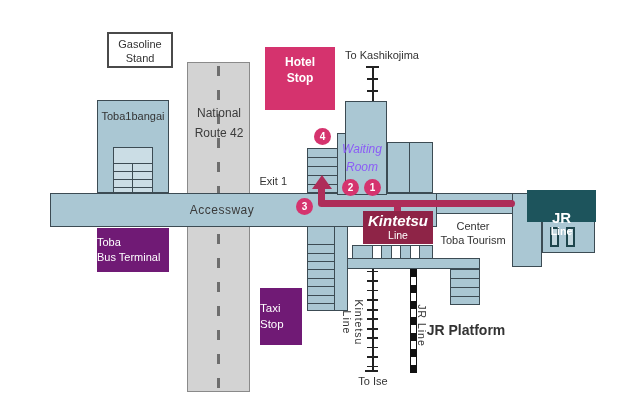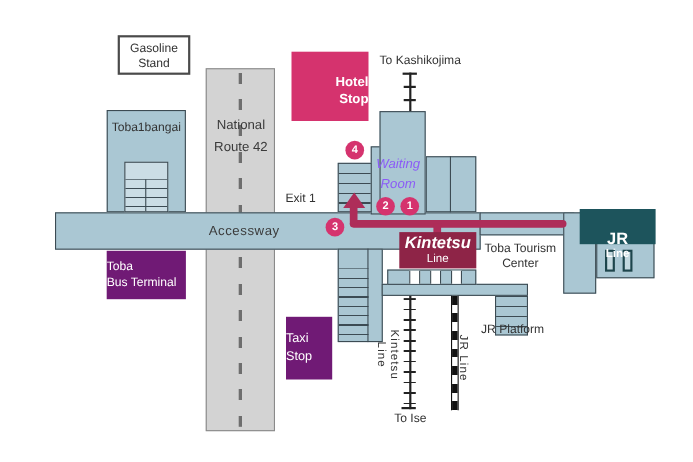--- a/index.html
+++ b/index.html
@@ -73,34 +73,34 @@
 
   <div class="abs" style="left:367px;top:271px;width:11px;height:98px;background:repeating-linear-gradient(to bottom,#222 0 1.5px,transparent 1.5px 9.5px);"></div>
   <div class="abs" style="left:372px;top:269px;width:2px;height:103px;background:#222;"></div>
   <div class="abs" style="left:365px;top:370px;width:13px;height:2px;background:#222;"></div>
 
   <div class="abs" style="left:410px;top:269px;width:5px;height:104px;background:repeating-linear-gradient(to bottom,#111 0 8px,#fff 8px 16px);border-left:1px solid #111;border-right:1px solid #111;box-sizing:content-box;"></div>
 
   <div class="lbl" style="left:332px;top:49px;width:100px;font-size:11px;color:#333;">To Kashikojima</div>
   <div class="lbl" style="left:239px;top:175px;width:48px;font-size:11px;text-align:right;color:#333;">Exit 1</div>
   <div class="lbl" style="left:427px;top:219px;width:92px;font-size:11px;line-height:14px;color:#333;">
+    <div>Center</div>
     <div>Toba Tourism</div>
-    <div>Center</div>
   </div>
-  <div class="lbl" style="left:425px;top:294px;width:82px;font-size:11px;color:#333;">JR Platform</div>
+  <div class="lbl" style="left:425px;top:322px;width:82px;font-size:14px;color:#333;font-weight:bold;">JR Platform</div>
   <div class="lbl" style="left:345px;top:375px;width:56px;font-size:11px;color:#333;">To Ise</div>
   <div class="lbl vlabel" style="left:323px;top:316px;width:70px;height:13px;font-size:10.5px;color:#333;">Kintetsu Line</div>
   <div class="lbl vlabel" style="left:386px;top:319px;width:70px;height:13px;font-size:10.5px;color:#333;">JR Line</div>
 
   <div class="abs" style="left:107px;top:32px;width:66px;height:36px;background:#fff;border:2px solid #4a4a4a;box-sizing:border-box;text-align:center;font-size:11px;line-height:14px;color:#333;padding-top:3px;">
     <div>Gasoline</div>
     <div>Stand</div>
   </div>
 
-  <div class="abs" style="left:265px;top:47px;width:70px;height:63px;background:#d5336e;color:#fff;font-weight:bold;font-size:12px;line-height:15.5px;text-align:right;padding-top:20px;box-sizing:border-box;">
+  <div class="abs" style="left:265px;top:47px;width:70px;height:63px;background:#d5336e;color:#fff;font-weight:bold;font-size:12px;line-height:15.5px;text-align:center;padding-top:8px;box-sizing:border-box;">
     <div>Hotel</div>
     <div>Stop</div>
   </div>
 
   <div class="darkbox" style="left:97px;top:228px;width:72px;height:44px;font-size:11px;line-height:15px;padding-top:7px;">
     <div>Toba</div>
     <div>Bus Terminal</div>
   </div>
 
   <div class="darkbox" style="left:260px;top:288px;width:42px;height:57px;font-size:11.5px;line-height:16px;padding-top:12px;">

